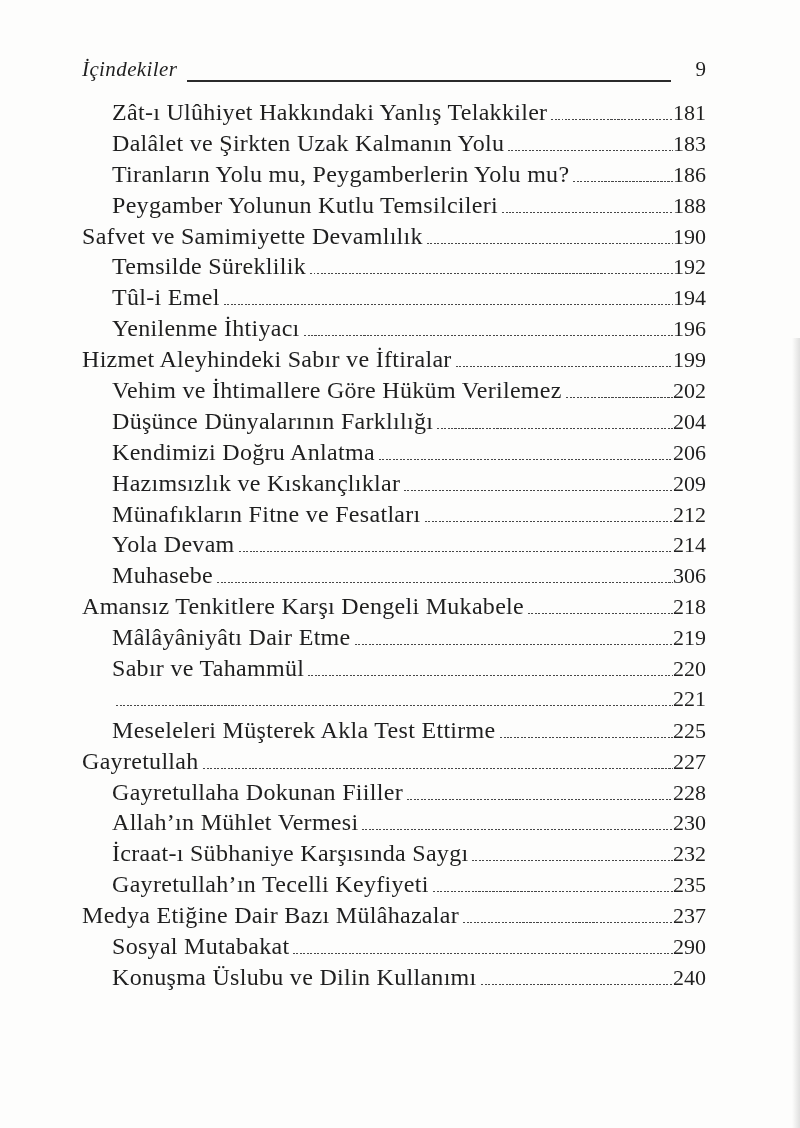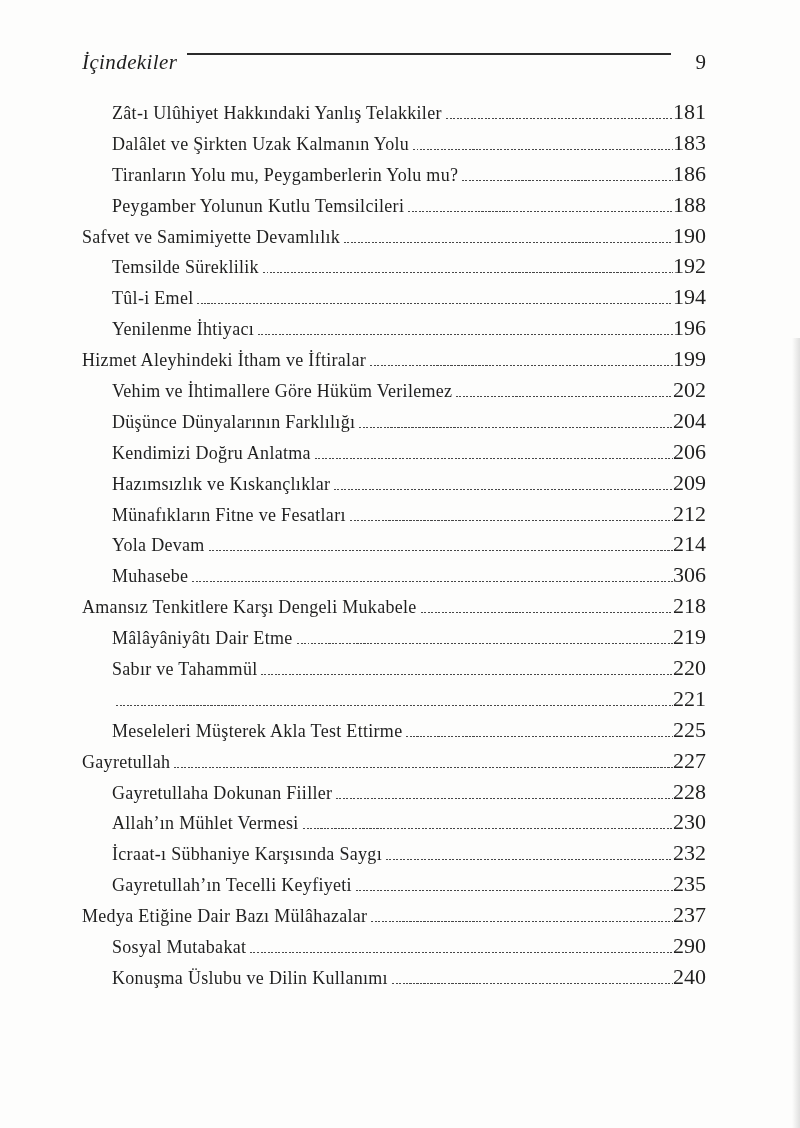--- a/index.html
+++ b/index.html
@@ -18,21 +18,21 @@
   .page {
     box-sizing: border-box;
     width: 800px;
     height: 1128px;
     padding: 50px 94px 0 82px;
     position: relative;
   }
   
   .running-header {
     display: flex;
-    align-items: flex-start;
+    align-items: flex-end;
     height: 32px;
   }
   .running-title {
     font-style: italic;
     font-size: 21px;
     letter-spacing: 0.4px;
     white-space: nowrap;
   }
   .header-rule {
     flex: 1;
@@ -50,21 +50,21 @@
   }
   .row {
     display: flex;
     align-items: baseline;
     height: 30.9px;
   }
   .row.level-2 {
     padding-left: 30px;
   }
   .label {
-    font-size: 18px;
+    font-size: 24px;
     letter-spacing: 0.3px;
     white-space: nowrap;
   }
   .leader {
     flex: 1;
     height: 1px;
     margin: 0 0 0 4px;
     background-image: repeating-linear-gradient(
       to right,
       #474747 0px, #474747 2px,
@@ -140,21 +140,21 @@
     <span class="num">194</span>
   </div>
 
   <div class="row level-2">
     <span class="label">Yenilenme İhtiyacı</span>
     <span class="leader"></span>
     <span class="num">196</span>
   </div>
 
   <div class="row level-1">
-    <span class="label">Hizmet Aleyhindeki İtham ve İftiralar</span>
+    <span class="label">Hizmet Aleyhindeki Sabır ve İftiralar</span>
     <span class="leader"></span>
     <span class="num">199</span>
   </div>
 
   <div class="row level-2">
     <span class="label">Vehim ve İhtimallere Göre Hüküm Verilemez</span>
     <span class="leader"></span>
     <span class="num">202</span>
   </div>
 

